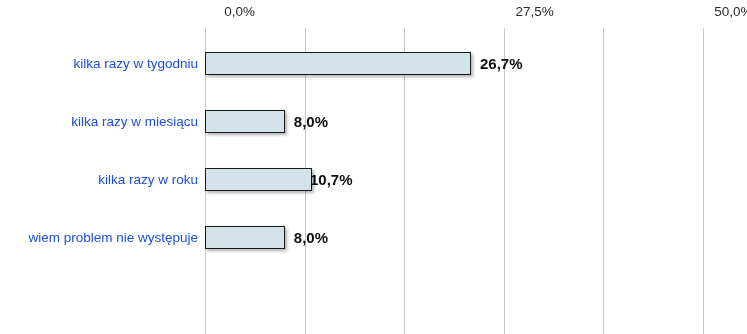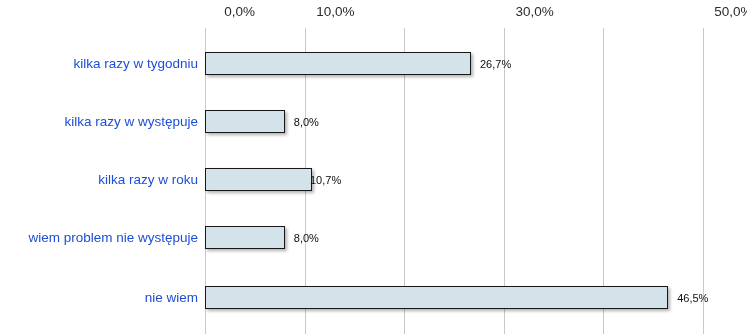--- a/index.html
+++ b/index.html
@@ -96,59 +96,58 @@
     background: #d4e2ea;
     border: 1.4px solid #171717;
     box-sizing: border-box;
     box-shadow: 2px 2px 3px rgba(0,0,0,0.30);
   }
   .val-label {
     position: absolute;
     top: 0;
     height: 26px;
     line-height: 26px;
-    font-size: 11px;
-    font-weight: normal;
+    font-size: 15px;
+    font-weight: bold;
     color: #0d0d0d;
     white-space: nowrap;
   }
 </style>
 </head>
 <body>
 
 <div id="chart-root">
 
   <div class="plot-area">
     <div class="gridline" style="left:0px;"></div>
     <div class="gridline" style="left:99.6px;"></div>
     <div class="gridline" style="left:199.2px;"></div>
     <div class="gridline" style="left:298.8px;"></div>
     <div class="gridline" style="left:398.4px;"></div>
     <div class="gridline" style="left:497.6px;"></div>
   </div>
 
   <div class="axis-labels">
     <div class="tick-label" style="left:205px;">0,0%</div>
-    <div class="tick-label" style="left:304.6px;">10,0%</div>
-    <div class="tick-label" style="left:503.8px;">30,0%</div>
+    <div class="tick-label" style="left:503.8px;">27,5%</div>
     <div class="tick-label" style="left:702.6px;">50,0%</div>
   </div>
 
   <div class="rows">
 
     <div class="row" style="top:51px;">
       <div class="cat-label">kilka razy w tygodniu</div>
       <div class="bar-wrap">
         <div class="bar" style="width:265.9px;"></div>
         <div class="val-label" style="left:275px;">26,7%</div>
       </div>
     </div>
 
     <div class="row" style="top:109px;">
-      <div class="cat-label">kilka razy w występuje</div>
+      <div class="cat-label">kilka razy w miesiącu</div>
       <div class="bar-wrap">
         <div class="bar" style="width:79.7px;"></div>
         <div class="val-label" style="left:88.8px;">8,0%</div>
       </div>
     </div>
 
     <div class="row" style="top:167px;">
       <div class="cat-label">kilka razy w roku</div>
       <div class="bar-wrap">
         <div class="bar" style="width:106.6px;"></div>
@@ -157,22 +156,15 @@
     </div>
 
     <div class="row" style="top:225px;">
       <div class="cat-label">wiem problem nie występuje</div>
       <div class="bar-wrap">
         <div class="bar" style="width:79.7px;"></div>
         <div class="val-label" style="left:88.8px;">8,0%</div>
       </div>
     </div>
 
-    <div class="row" style="top:285px;">
-      <div class="cat-label">nie wiem</div>
-      <div class="bar-wrap">
-        <div class="bar" style="width:463.1px;"></div>
-        <div class="val-label" style="left:472.2px;">46,5%</div>
-      </div>
-    </div>
 
   </div>
 </div>
 
 </body></html>

